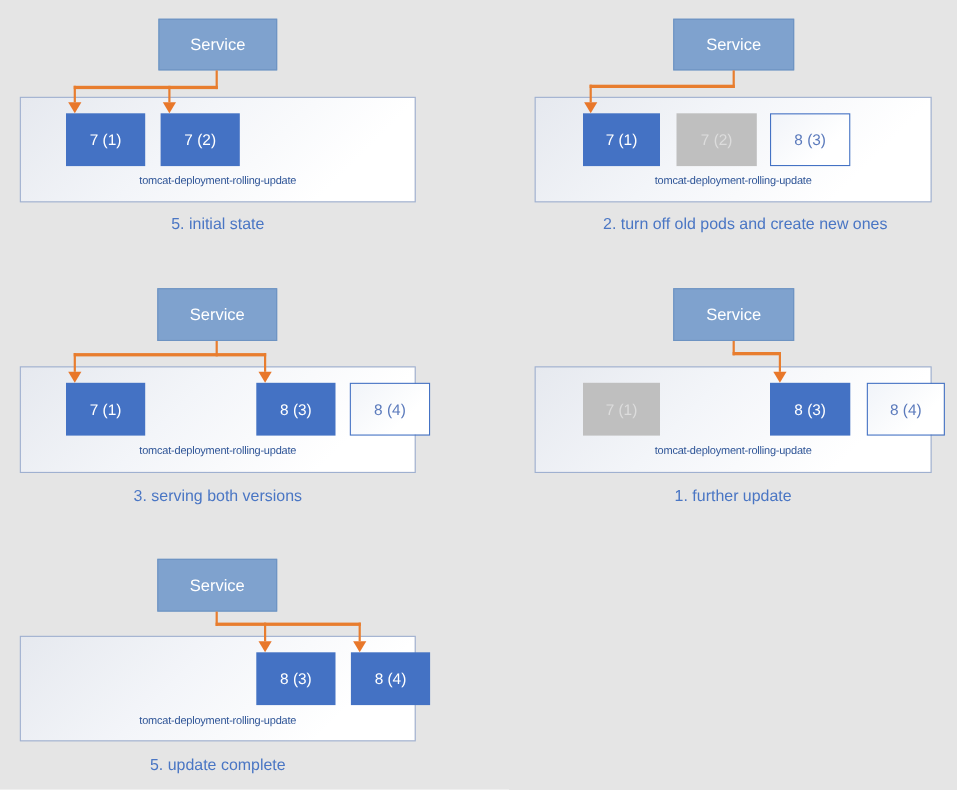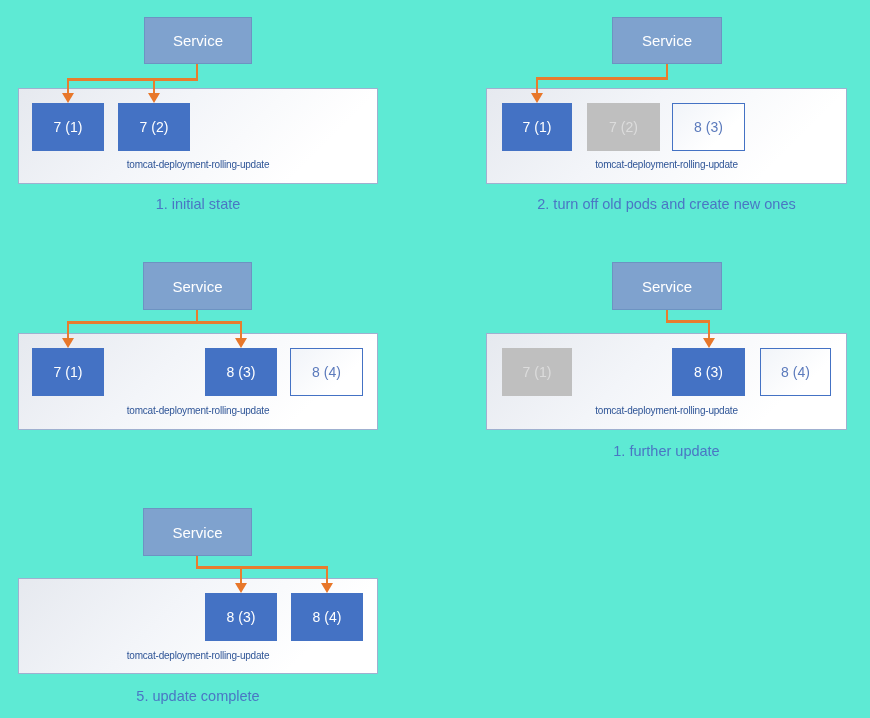--- a/index.html
+++ b/index.html
@@ -1,34 +1,34 @@
 <!DOCTYPE html>
 <html><head>
 <meta charset="utf-8">
 <style>
   html,body{margin:0;padding:0;background:#ffffff;}
   #stage{
-    position:relative;width:870px;height:718px;background:#5eead4;
+    position:relative;width:870px;height:718px;background:#e5e5e5;
     font-family:"Liberation Sans",sans-serif;overflow:hidden;
   }
   .panel{position:absolute;width:435px;height:240px;}
   .service-box{
     position:absolute;box-sizing:border-box;
     background:#7FA2CE;border:1px solid #6D93C2;
     color:#ffffff;font-size:15px;
     display:flex;align-items:center;justify-content:center;
   }
   .container-box{
     position:absolute;box-sizing:border-box;
     border:1px solid #9FB0D0;
     background:linear-gradient(135deg,#E6E9EF 0%,#F3F5F9 40%,#FFFFFF 80%);
   }
   .pod{
     position:absolute;box-sizing:border-box;font-size:14px;
-    display:flex;align-items:center;justify-content:center;
+    display:flex;align-items:center;justify-content:center;margin-left:28px;
   }
   .pod.active{background:#4472C4;color:#FFFFFF;}
   .pod.old{background:#BFBFBF;color:#DCDCDC;}
   .pod.new{
     background:linear-gradient(135deg,#F1F4F9 0%,#FFFFFF 70%);
     border:1.5px solid #4472C4;color:#5B7ABC;
   }
   .deploy-label{
     position:absolute;text-align:center;color:#2F5597;
     font-size:10px;letter-spacing:-0.2px;line-height:20px;height:20px;
@@ -48,48 +48,49 @@
 </head>
 <body>
 
 <div id="stage">
     <div class="panel" style="left: 0px; top: 0px;">
       <div class="service-box" style="left: 144px; top: 17px; width: 108px; height: 47px;">Service</div>
       <div class="container-box" style="left: 18px; top: 88px; width: 360px; height: 96px;"></div>
       <div class="pod active" style="left: 32px; top: 103px; width: 72px; height: 48px;">7 (1)</div>
       <div class="pod active" style="left: 118px; top: 103px; width: 72px; height: 48px;">7 (2)</div>
       <div class="deploy-label" style="left: 18px; top: 155px; width: 360px;">tomcat-deployment-rolling-update</div>
-      <div class="caption" style="left: 18px; top: 195px; width: 360px;">1. initial state</div>
+      <div class="caption" style="left: 18px; top: 195px; width: 360px;">5. initial state</div>
       <div class="arrow-seg" style="left: 195.75px; top: 64px; width: 2.5px; height: 16.5px;"></div>
       <div class="arrow-seg" style="left: 66.75px; top: 78px; width: 131.5px; height: 2.5px;"></div>
       <div class="arrow-seg" style="left: 66.75px; top: 78px; width: 2.5px; height: 15px;"></div>
       <div class="arrowhead" style="left: 61.5px; top: 93px;"></div>
       <div class="arrow-seg" style="left: 152.75px; top: 78px; width: 2.5px; height: 15px;"></div>
       <div class="arrowhead" style="left: 147.5px; top: 93px;"></div>
     </div>
     <div class="panel" style="left: 435px; top: 0px;">
       <div class="service-box" style="left: 177px; top: 17px; width: 110px; height: 47px;">Service</div>
       <div class="container-box" style="left: 51px; top: 88px; width: 361px; height: 96px;"></div>
       <div class="pod active" style="left: 67px; top: 103px; width: 70px; height: 48px;">7 (1)</div>
       <div class="pod old" style="left: 152px; top: 103px; width: 73px; height: 48px;">7 (2)</div>
       <div class="pod new" style="left: 237px; top: 103px; width: 73px; height: 48px;">8 (3)</div>
       <div class="deploy-label" style="left: 51px; top: 155px; width: 361px;">tomcat-deployment-rolling-update</div>
-      <div class="caption" style="left: 51px; top: 195px; width: 361px;">2. turn off old pods and create new ones</div>
+      <div class="caption" style="left: 62px; top: 195px; width: 361px;">2. turn off old pods and create new ones</div>
       <div class="arrow-seg" style="left: 230.75px; top: 64px; width: 2.5px; height: 15.5px;"></div>
       <div class="arrow-seg" style="left: 100.75px; top: 77px; width: 132.5px; height: 2.5px;"></div>
       <div class="arrow-seg" style="left: 100.75px; top: 77px; width: 2.5px; height: 16px;"></div>
       <div class="arrowhead" style="left: 95.5px; top: 93px;"></div>
     </div>
     <div class="panel" style="left: 0px; top: 240px;">
       <div class="service-box" style="left: 143px; top: 22px; width: 109px; height: 48px;">Service</div>
       <div class="container-box" style="left: 18px; top: 93px; width: 360px; height: 97px;"></div>
       <div class="pod active" style="left: 32px; top: 108px; width: 72px; height: 48px;">7 (1)</div>
       <div class="pod active" style="left: 205px; top: 108px; width: 72px; height: 48px;">8 (3)</div>
       <div class="pod new" style="left: 290px; top: 108px; width: 73px; height: 48px;">8 (4)</div>
       <div class="deploy-label" style="left: 18px; top: 161px; width: 360px;">tomcat-deployment-rolling-update</div>
+      <div class="caption" style="left: 18px; top: 202px; width: 360px;">3. serving both versions</div>
       <div class="arrow-seg" style="left: 195.75px; top: 70px; width: 2.5px; height: 13.5px;"></div>
       <div class="arrow-seg" style="left: 66.75px; top: 81px; width: 175.5px; height: 2.5px;"></div>
       <div class="arrow-seg" style="left: 66.75px; top: 81px; width: 2.5px; height: 17px;"></div>
       <div class="arrowhead" style="left: 61.5px; top: 98px;"></div>
       <div class="arrow-seg" style="left: 239.75px; top: 81px; width: 2.5px; height: 17px;"></div>
       <div class="arrowhead" style="left: 234.5px; top: 98px;"></div>
     </div>
     <div class="panel" style="left: 435px; top: 240px;">
       <div class="service-box" style="left: 177px; top: 22px; width: 110px; height: 48px;">Service</div>
       <div class="container-box" style="left: 51px; top: 93px; width: 361px; height: 97px;"></div>

